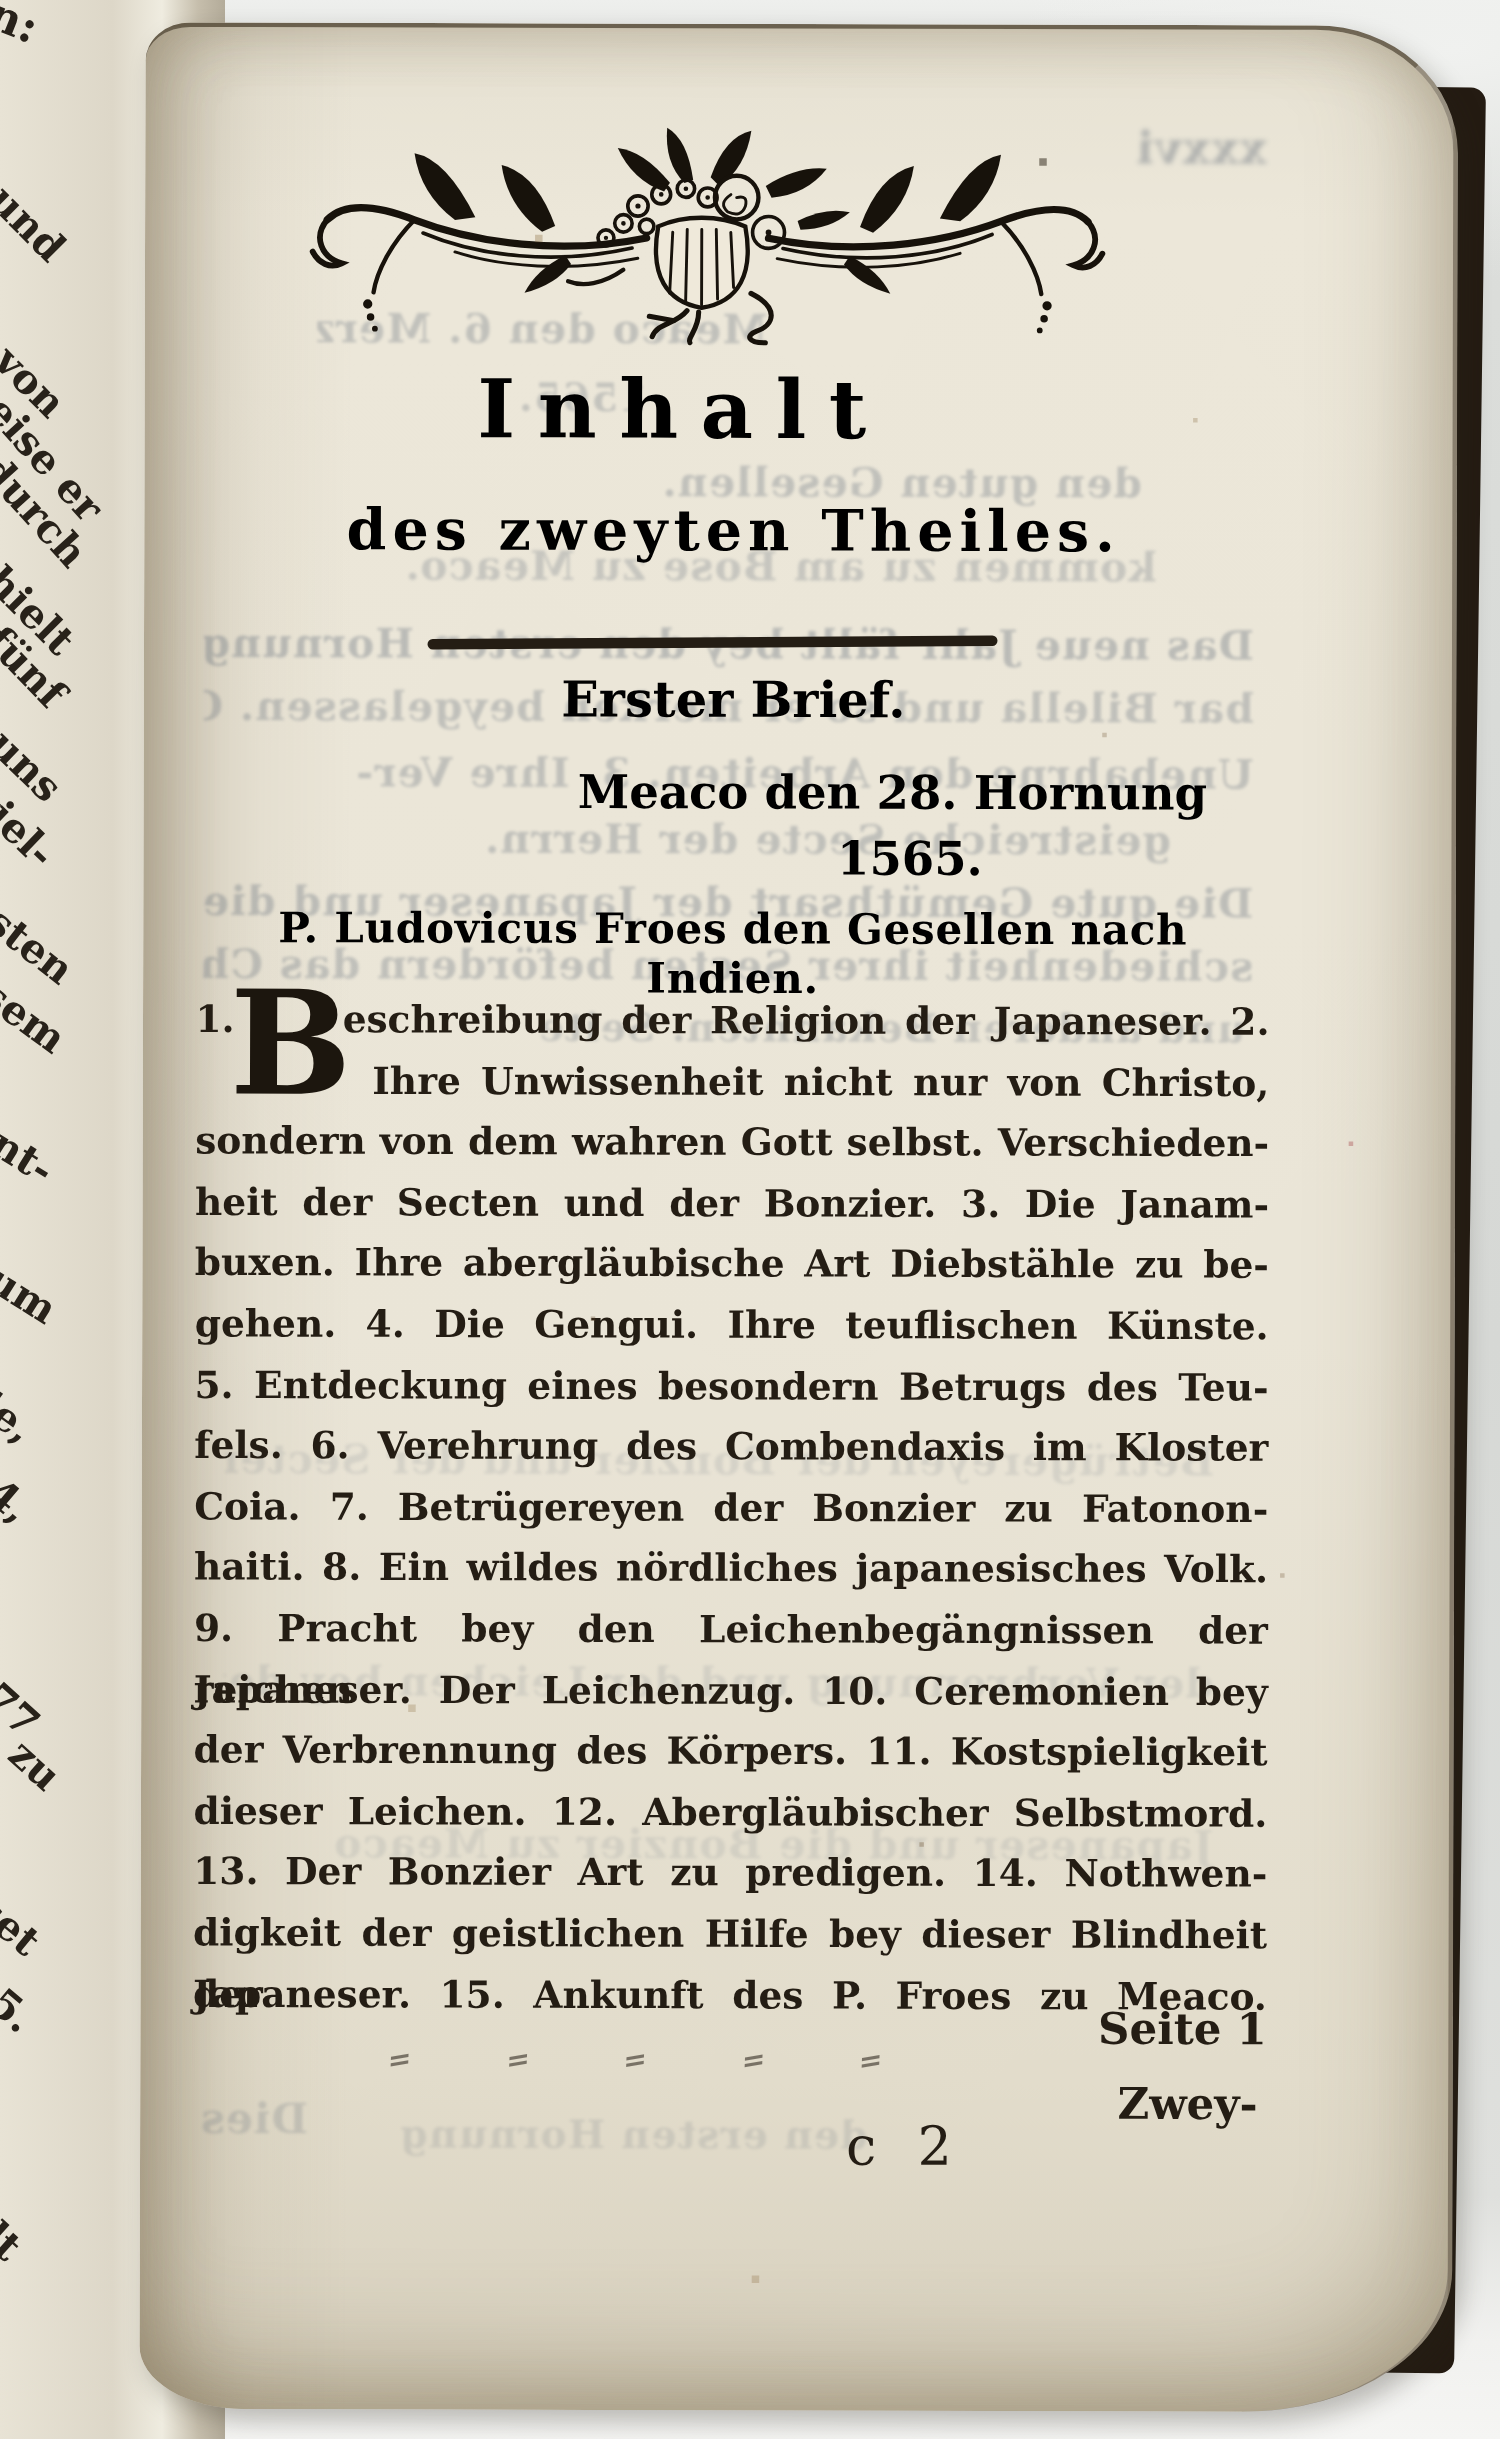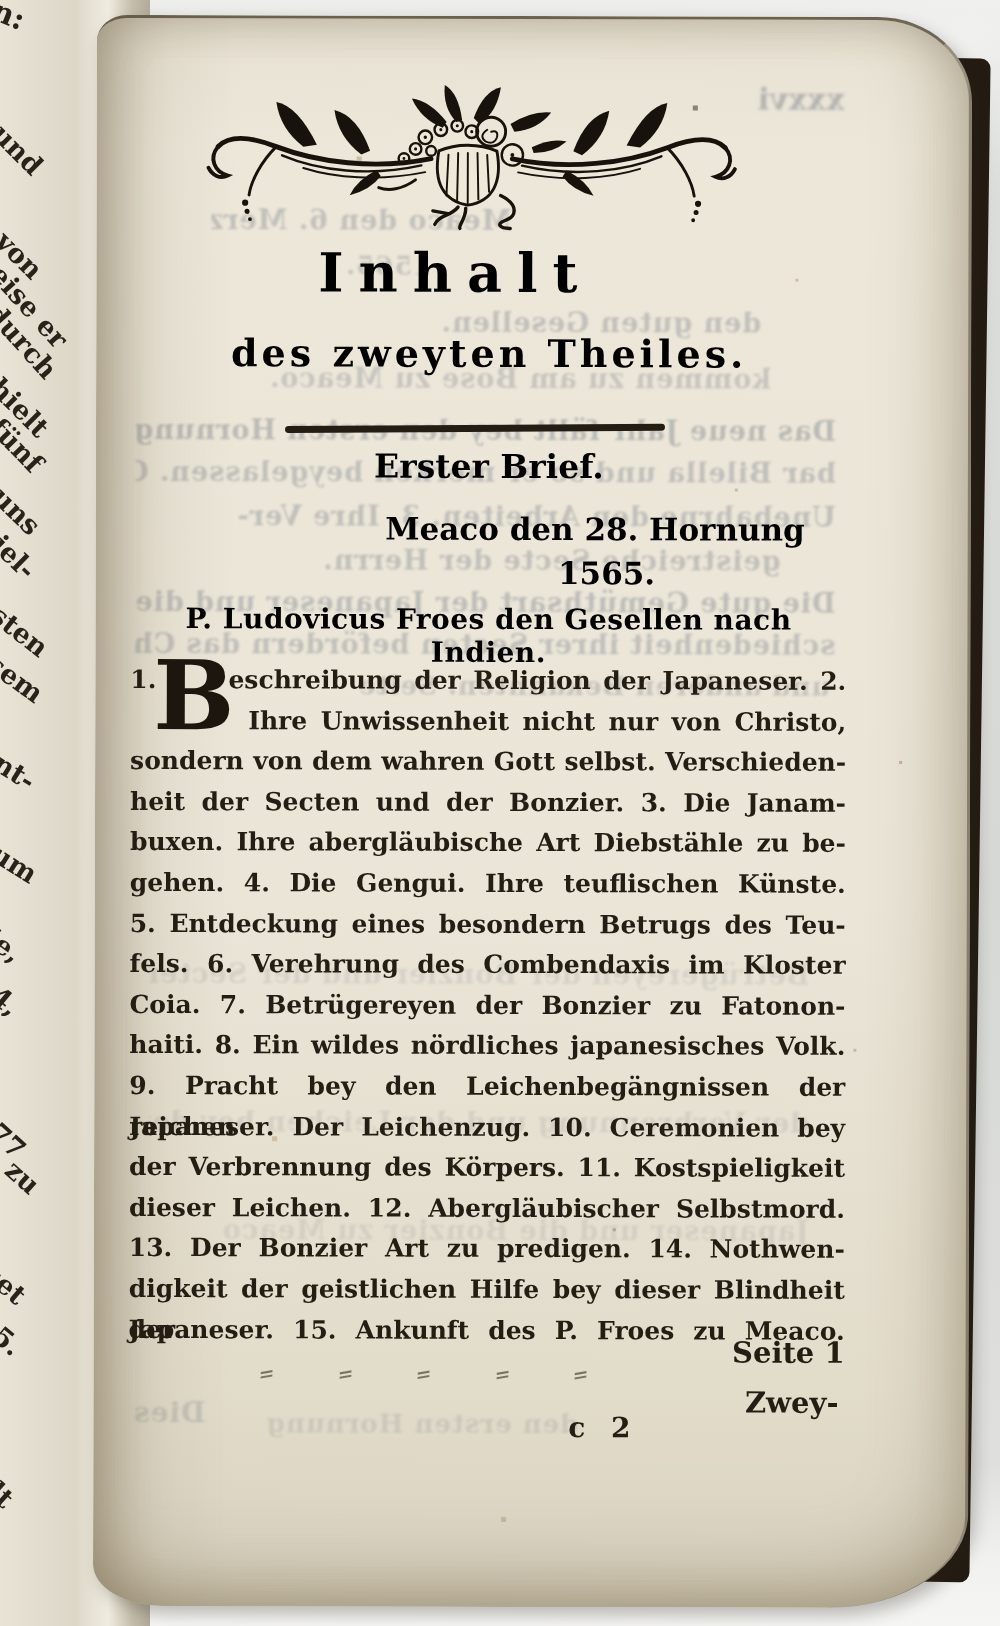--- a/index.html
+++ b/index.html
@@ -66,21 +66,21 @@
   .body-line.first .cap-spacer{display:inline-block;width:72px;}
   .body-line.second{padding-left:118px;box-sizing:border-box;}
 
   .seite{position:absolute;left:35px;top:1316px;width:716px;text-align:right;
     font-size:29px;font-weight:bold;color:#241d14;}
   .marks{position:absolute;left:165px;top:1344px;width:330px;display:flex;justify-content:space-between;}
   .mark{font-size:19px;font-weight:bold;color:#241d14;opacity:0.55;transform:rotate(-10deg) skewX(-12deg);}
   .catchword{position:absolute;left:35px;top:1366px;width:716px;text-align:right;padding-right:6px;
     box-sizing:border-box;font-size:29px;font-weight:bold;color:#241d14;}
   .signature{position:absolute;left:440px;top:1392px;width:140px;text-align:center;
-    font-size:28px;font-weight:bold;letter-spacing:8px;color:#241d14;}
+    font-size:36px;font-weight:normal;letter-spacing:8px;color:#241d14;}
 
   .specks{position:absolute;left:0;top:0;width:1px;height:1px;background:transparent;
     box-shadow:262px 140px 0 2px rgba(138,107,60,0.33),700px 260px 0 1px rgba(124,95,53,0.27),
       180px 1120px 0 2px rgba(138,107,60,0.27),520px 1210px 0 1px rgba(107,79,46,0.33),
       640px 470px 0 1px rgba(107,79,46,0.27),410px 1500px 0 2px rgba(135,104,58,0.27),
       760px 1030px 0 1px rgba(107,79,46,0.27),300px 860px 0 1px rgba(92,67,39,0.33),
       805px 742px 0 1px rgba(176,96,96,0.45),598px 88px 0 2px rgba(40,32,20,0.5);}
 </style>
 </head>
 <body>

